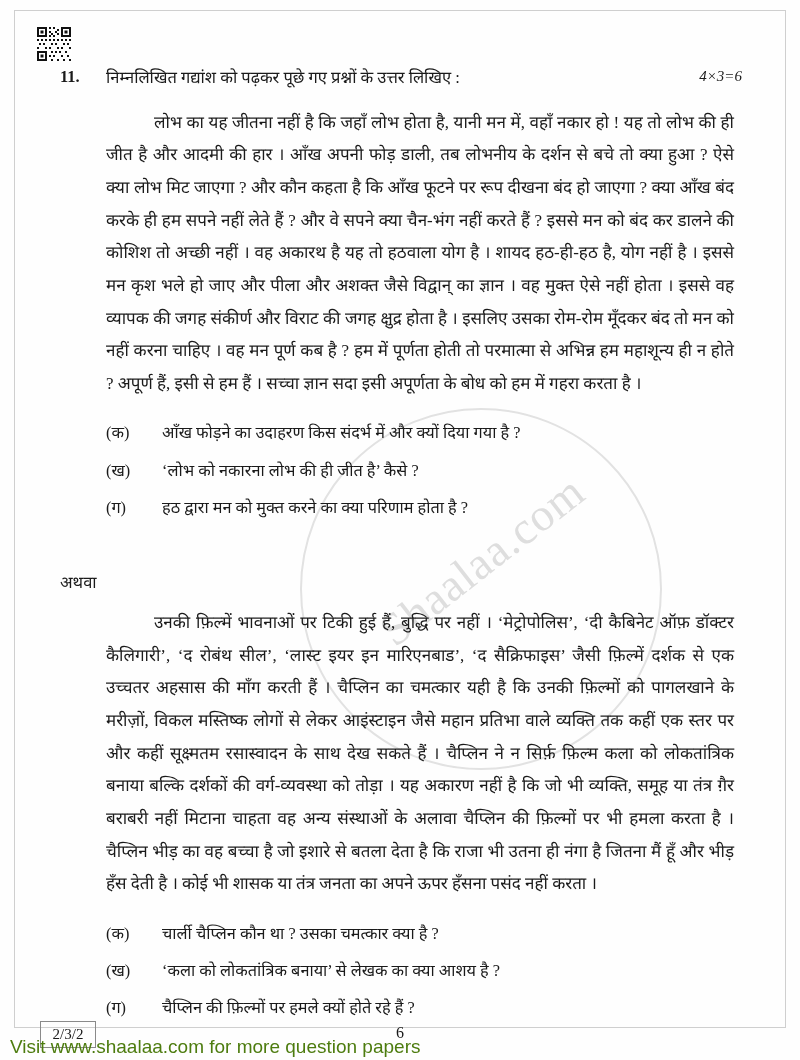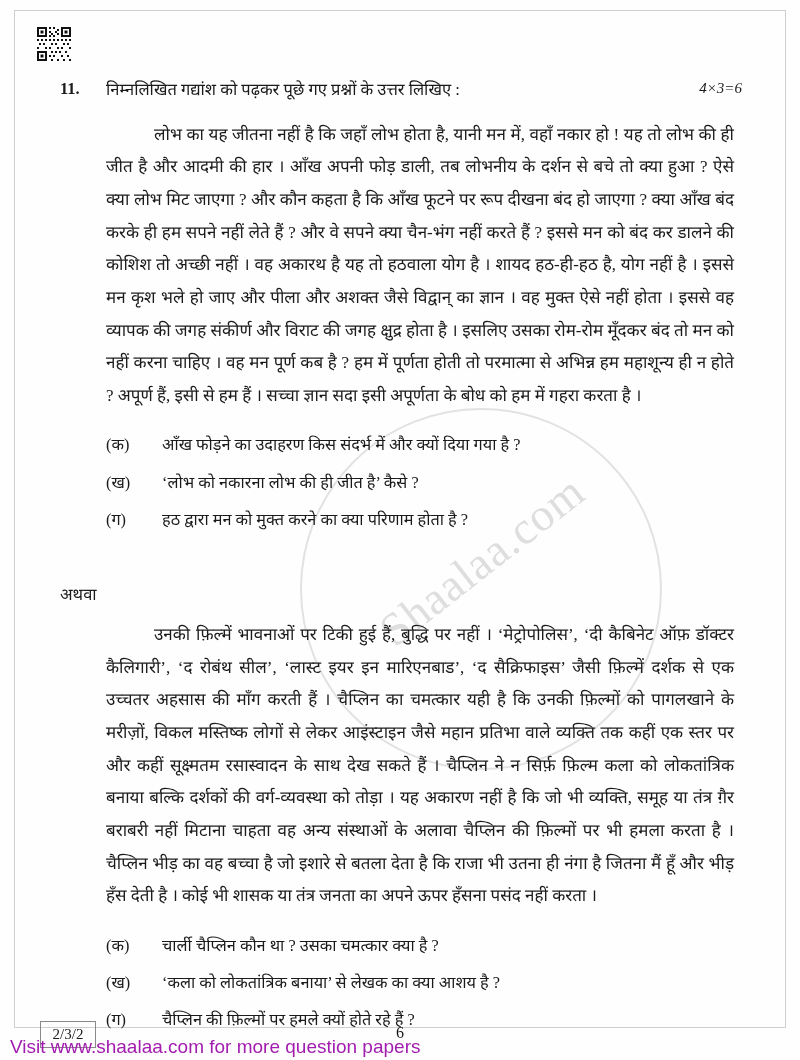--- a/index.html
+++ b/index.html
@@ -60,21 +60,21 @@
     font-size: 46px;
     color: #dedede;
     transform: rotate(-38deg);
     letter-spacing: 1px;
     white-space: nowrap;
   }
 
   
   .content {
     position: absolute;
-    left: 14px; top: 16px;
+    left: 14px; top: 4px;
     width: 772px; height: 1018px;
     padding: 62px 44px 0 46px;
   }
 
   .qrow {
     display: flex;
     align-items: flex-start;
   }
   .qnum {
     width: 46px;
@@ -153,21 +153,21 @@
     left: 0; bottom: 18px;
     width: 800px;
     text-align: center;
     font-size: 16px;
   }
   .promo {
     position: absolute;
     left: 10px; bottom: 2px;
     font-family: "Liberation Sans", sans-serif;
     font-size: 19px;
-    color: #a21caf;
+    color: #4d7c0f;
   }
 </style>
 </head>
 <body>
 
 <div class="page">
   <div class="page-border"></div>
 
   <div class="qr">
     <svg width="36" height="36" viewBox="0 0 36 36" aria-hidden="true">

